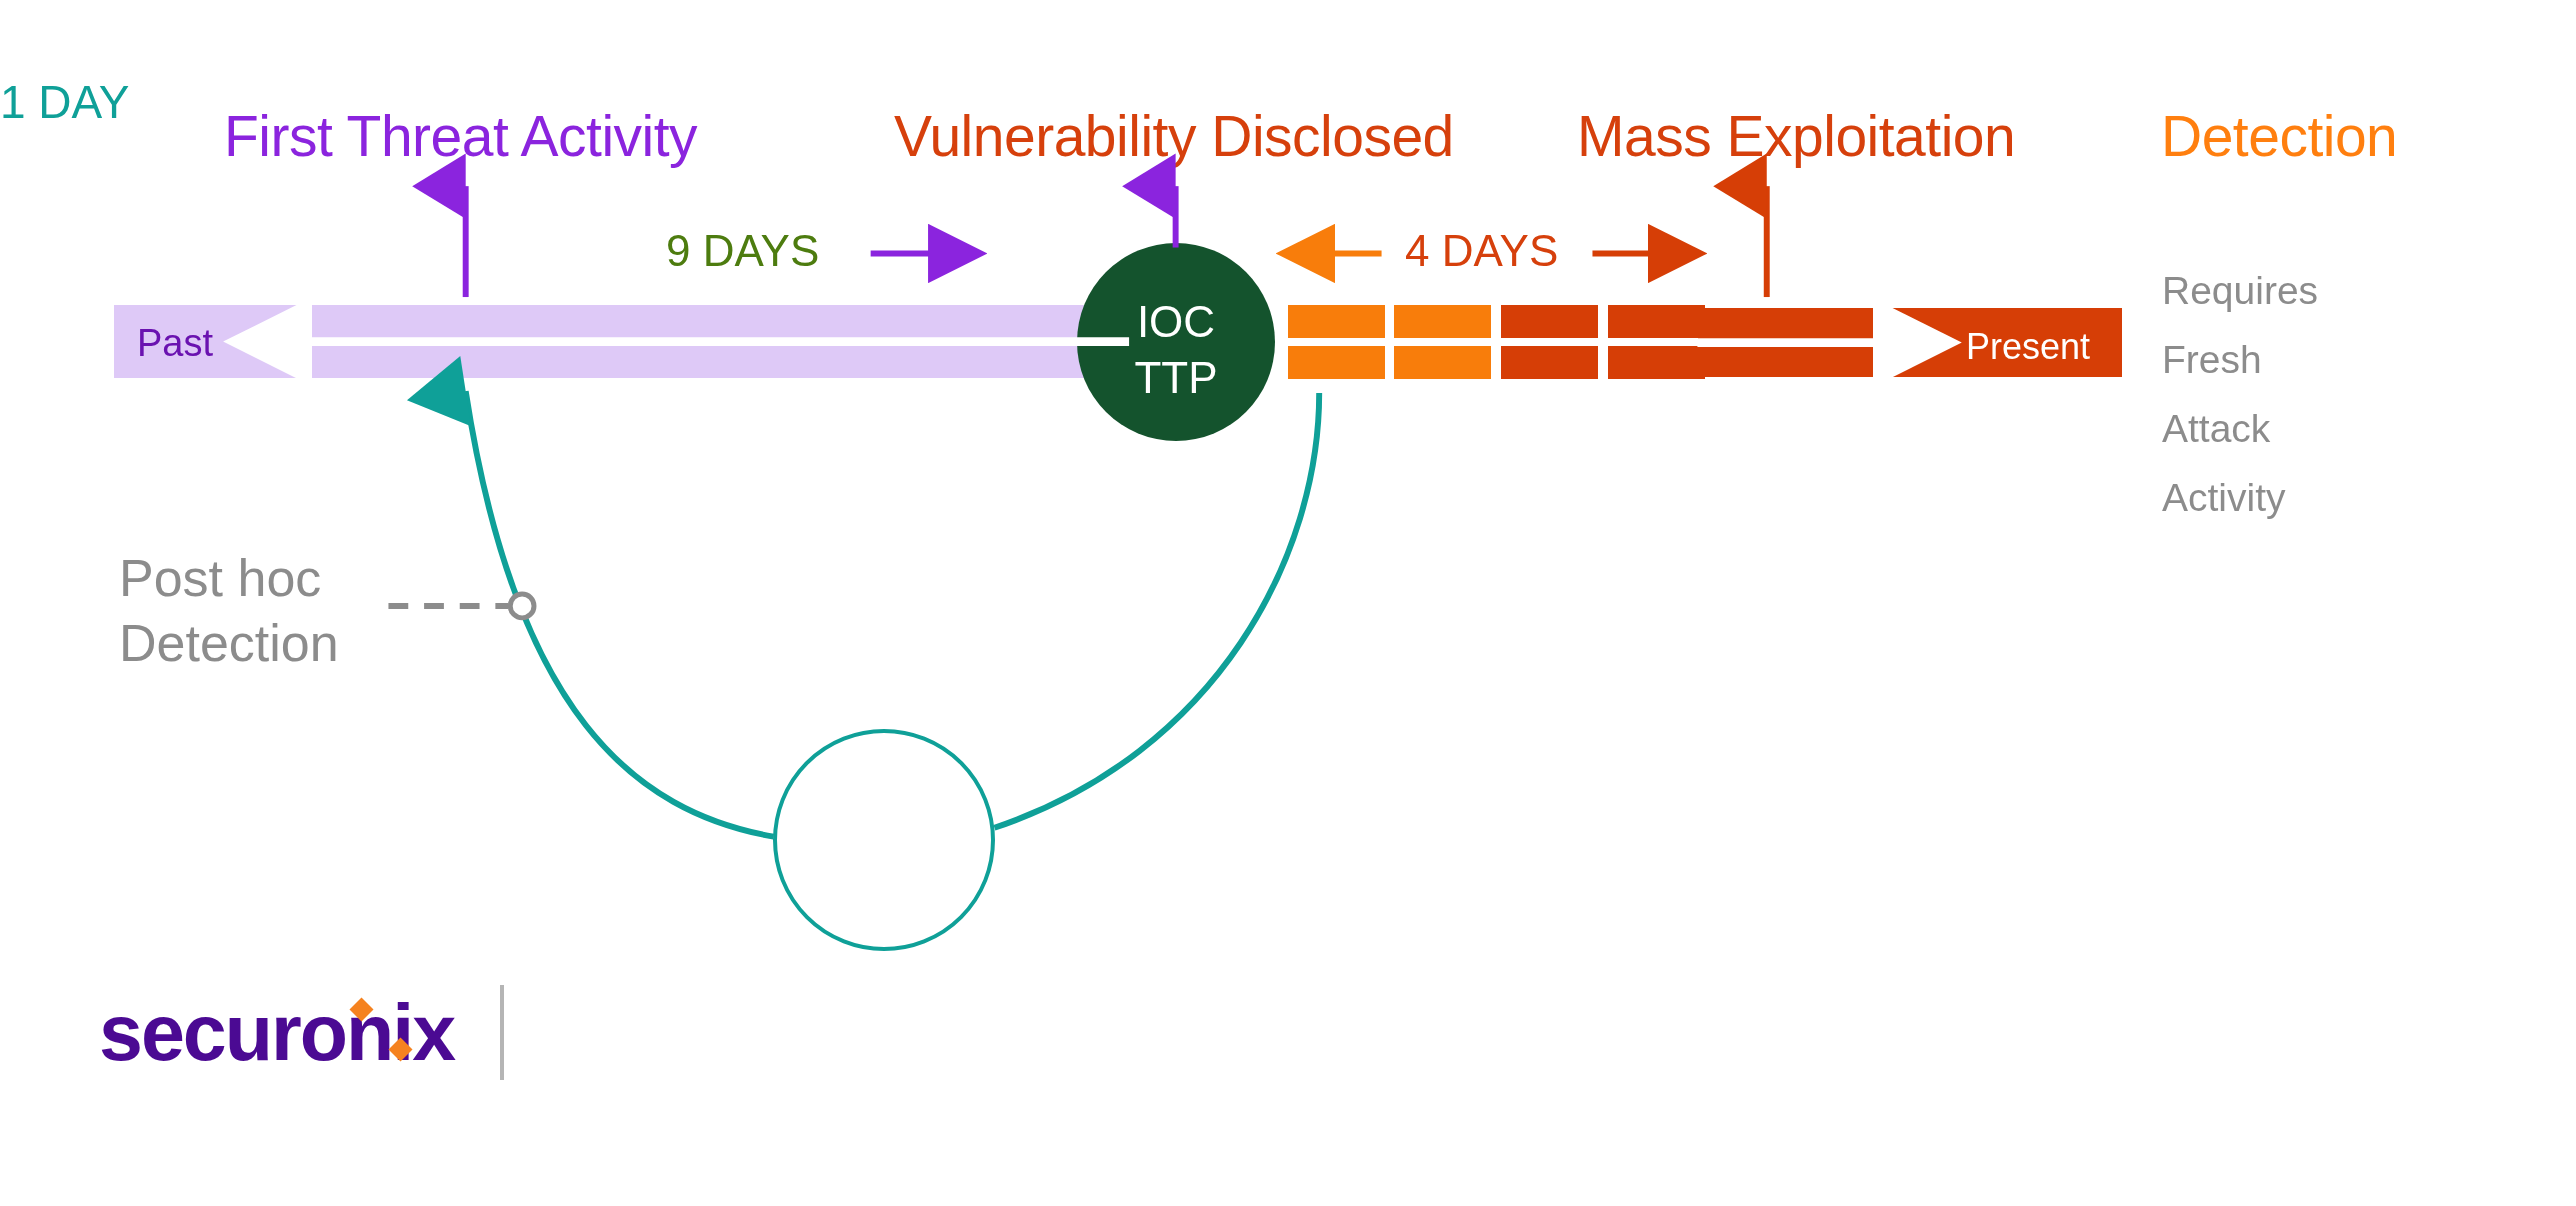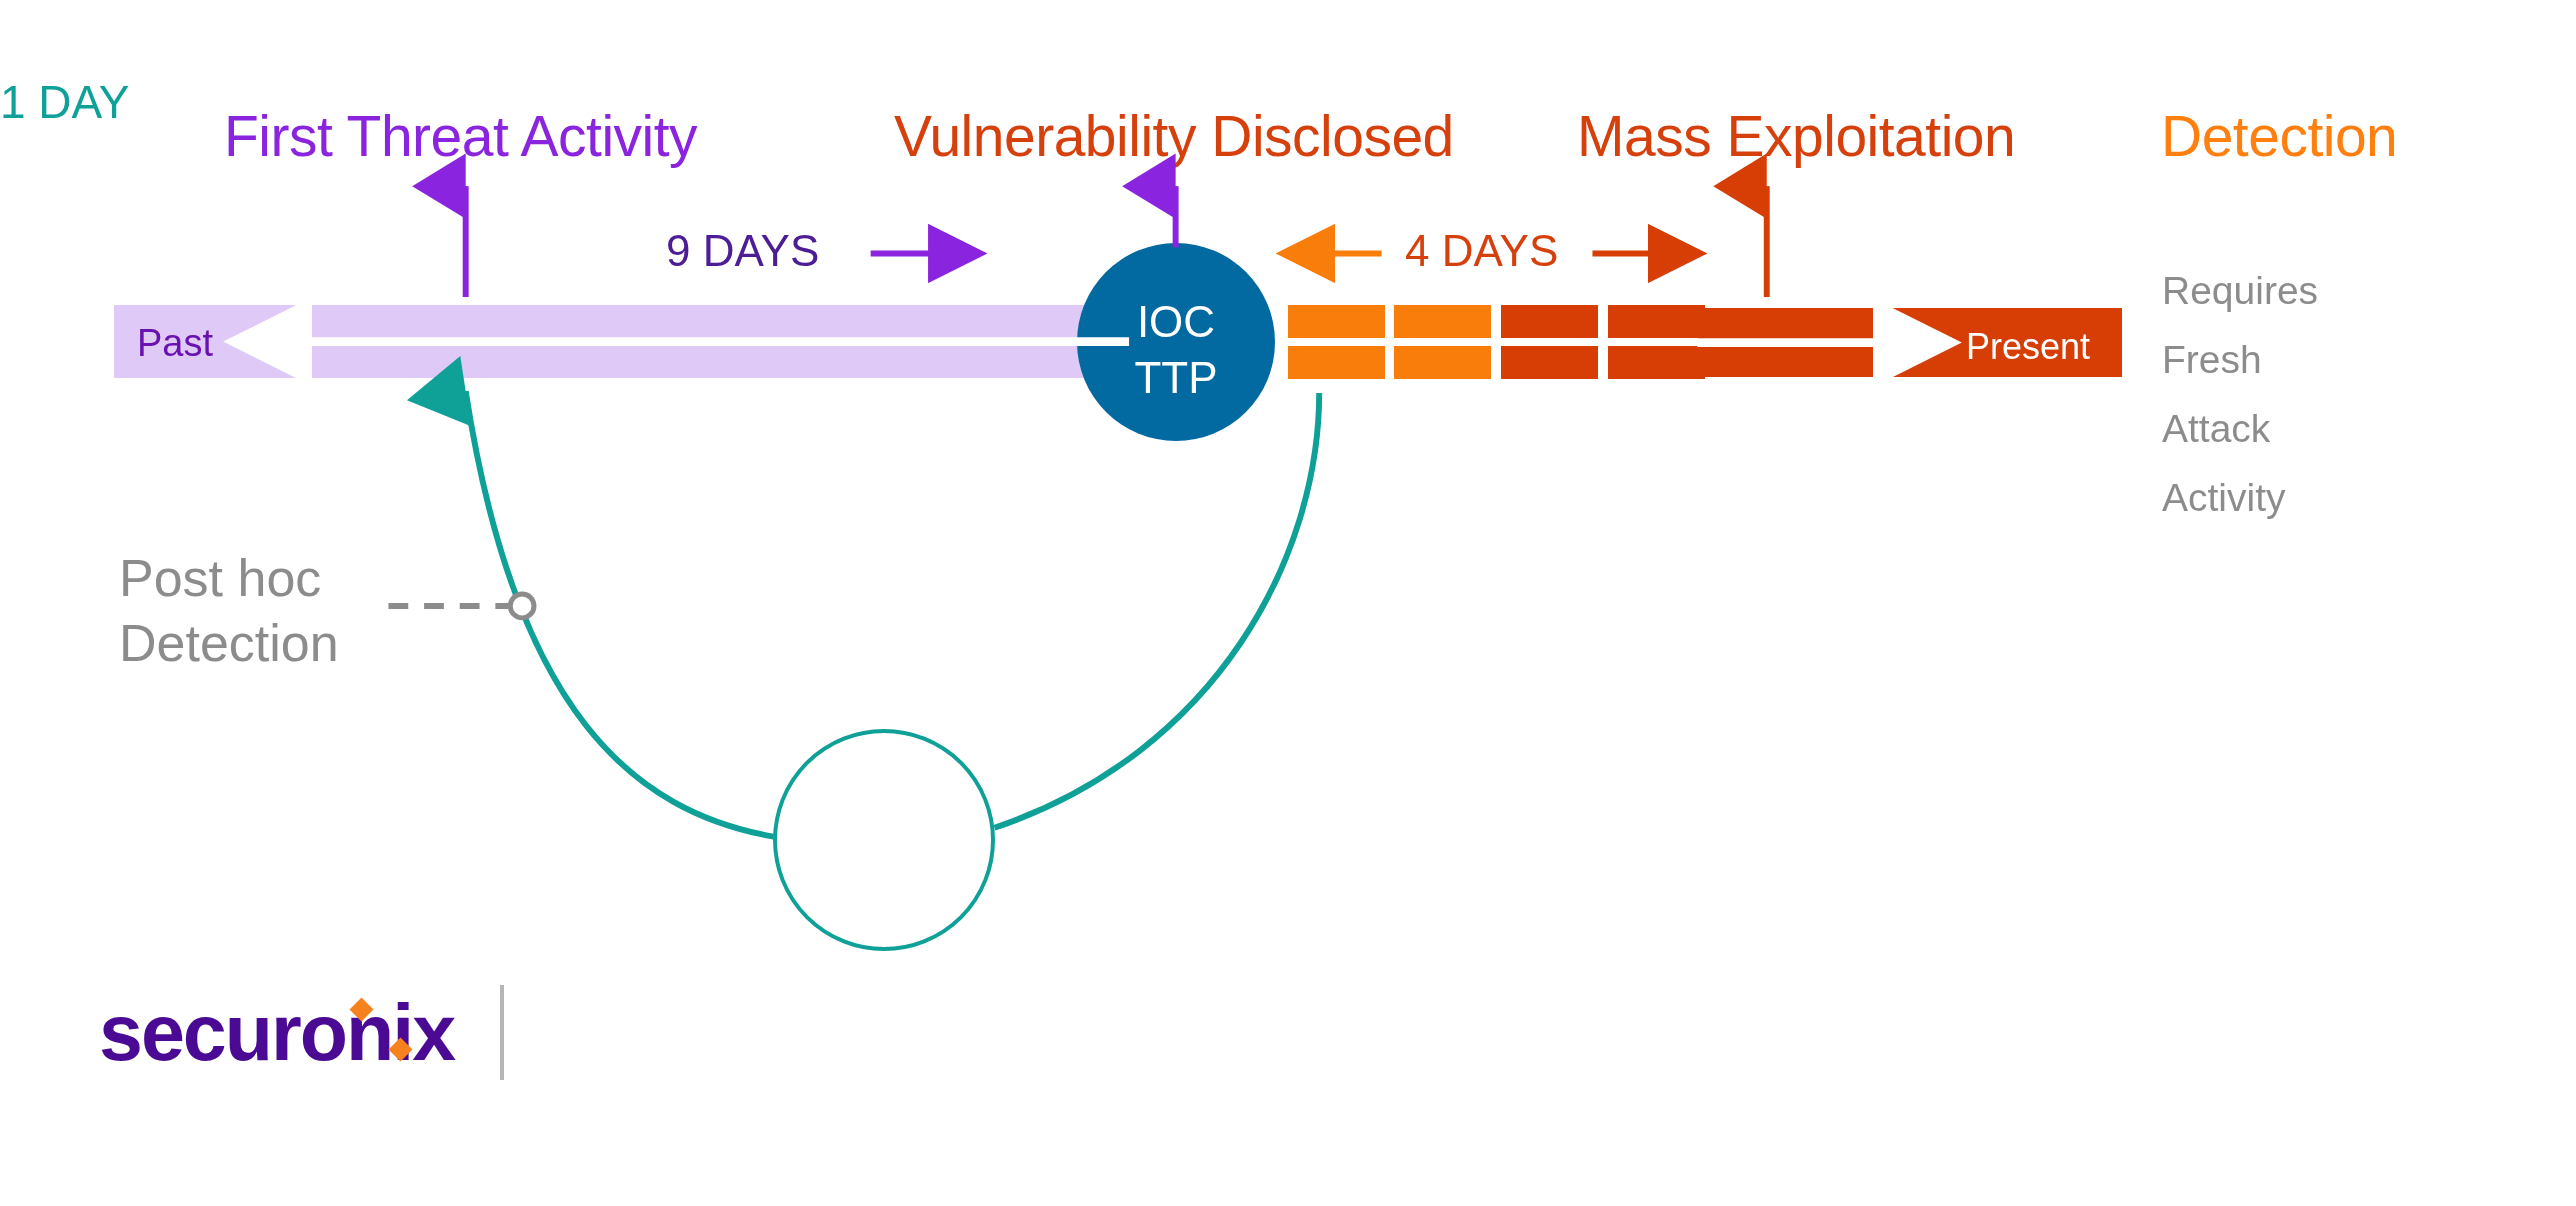--- a/index.html
+++ b/index.html
@@ -32,26 +32,26 @@
 
   .seg{position:absolute;height:33px;}
   .seg.top{top:305px;}
   .seg.bot{top:346px;}
 
   #bar-present{position:absolute;left:1698px;top:308px;width:424px;height:69px;background:#D63E06;}
   #label-present{position:absolute;left:1966px;top:326px;font-size:36px;color:#ffffff;}
 
   
   .daylabel{position:absolute;white-space:nowrap;font-size:44px;}
-  #days9{left:666px;top:226px;color:#4c1d95;}
+  #days9{left:666px;top:226px;color:#4d7c0f;}
   #days4{left:1405px;top:226px;color:#D6400C;}
 
   
   #circle-ioc{position:absolute;left:1077px;top:243px;width:198px;height:198px;
-       border-radius:50%;background:#0369a1;}
+       border-radius:50%;background:#14532d;}
   #circle-ioc .txt{position:absolute;left:0;right:0;text-align:center;color:#fff;
        font-size:44px;line-height:52px;}
   #ioc-line1{top:53px;}
   #ioc-line2{top:109px;}
 
   #circle-oneday{position:absolute;left:773px;top:729px;width:222px;height:222px;
        border-radius:50%;background:#ffffff;border:4px solid #0FA098;box-sizing:border-box;}
   #oneday-label{position:absolute;left:0;right:0;top:75px;
        color:#0FA098;font-size:46px;}
 

